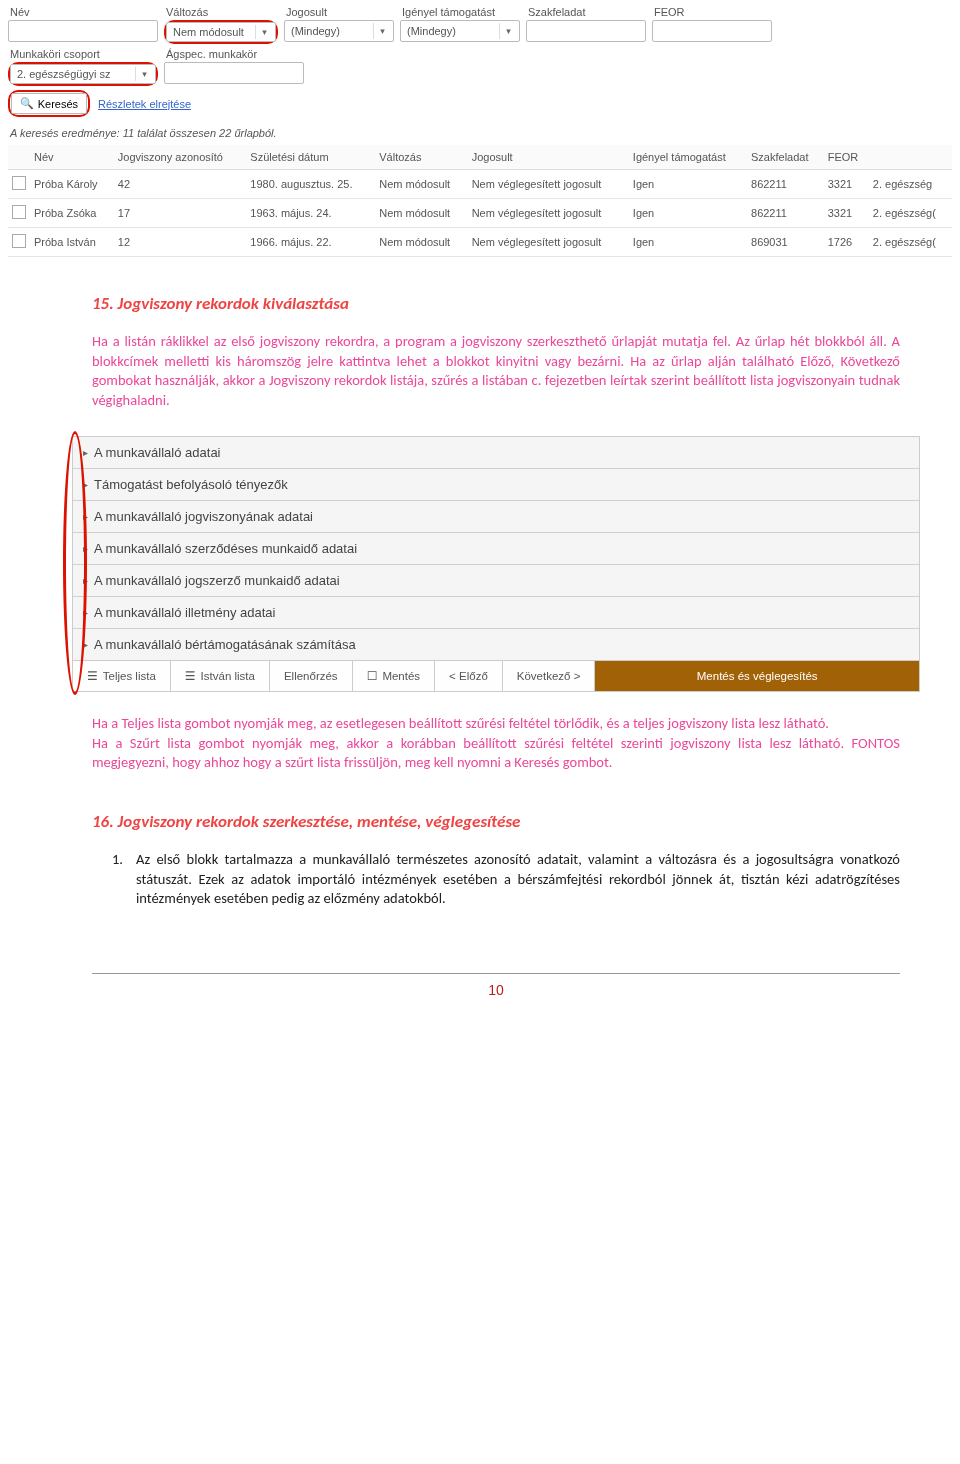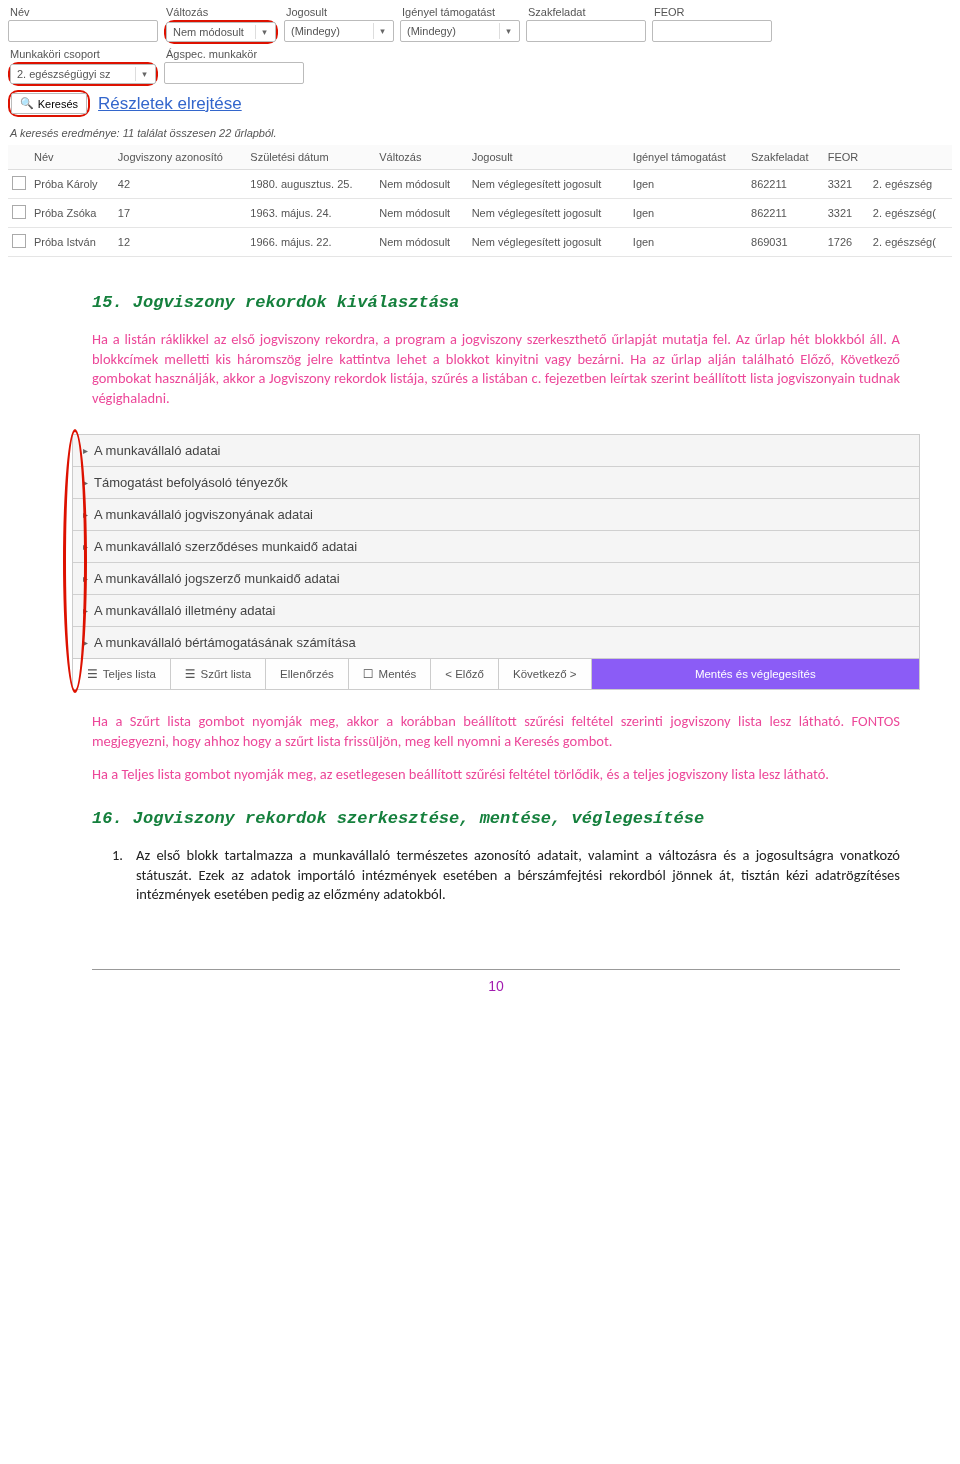--- a/index.html
+++ b/index.html
@@ -13,52 +13,52 @@
   .form-input { border: 1px solid #bbb; height: 22px; font-size: 11px; padding: 2px 4px; background: #fff; border-radius: 2px; }
   .form-select { border: 1px solid #bbb; height: 22px; font-size: 11px; padding: 2px 2px; background: #fff; display: flex; align-items: center; justify-content: space-between; border-radius: 2px; }
   .form-select .sel-text { padding: 0 4px; white-space: nowrap; overflow: hidden; }
   .sel-arrow { width: 18px; height: 100%; display: flex; align-items: center; justify-content: center; border-left: 1px solid #ddd; color: #666; font-size: 9px; }
   .highlight-red { border: 2px solid #d10; border-radius: 10px; padding: 0; }
   .highlight-red-inner { border: 1px solid #bbb; height: 20px; font-size: 11px; display: flex; align-items: center; border-radius: 2px; background: #fff; }
   
   .search-btn-row { display: flex; align-items: center; gap: 8px; margin-top: 2px; }
   .search-btn-wrap { border: 2px solid #d10; border-radius: 10px; padding: 1px; display: inline-block; }
   .search-btn { border: 1px solid #bbb; background: #fff; font-size: 11px; padding: 3px 8px; display: flex; align-items: center; gap: 4px; border-radius: 2px; }
-  .link-blue { color: #3366cc; text-decoration: underline; font-size: 17px; }
+  .link-blue { color: #3366cc; text-decoration: underline; font-size: 11px; }
   
   .result-msg { font-size: 11px; color: #555; padding: 4px 10px; font-style: italic; }
   
   
   .table-wrap { padding: 2px 8px 8px; }
   table.results { width: 100%; border-collapse: collapse; font-size: 11px; }
   table.results th { text-align: left; font-weight: normal; color: #555; padding: 6px 4px; border-bottom: 1px solid #ddd; background: #fafafa; }
   table.results td { padding: 6px 4px; border-bottom: 1px solid #e5e5e5; color: #555; white-space: nowrap; overflow: hidden; }
   .chk { width: 14px; height: 14px; border: 1px solid #aaa; display: inline-block; }
   
   
   .doc { padding: 28px 60px 12px 92px; font-family: Calibri, Arial, sans-serif; }
-  .h-title { color: #15803d; font-style: italic; font-weight: bold; font-size: 17px; margin-bottom: 18px; font-family: Liberation Mono, monospace; }
+  .h-title { color: #ef4444; font-style: italic; font-weight: bold; font-size: 17px; margin-bottom: 18px; }
   .body-text { font-size: 14.5px; color: #ec4899; text-align: justify; line-height: 1.35; margin-bottom: 14px; }
   .list-item { font-size: 14.5px; color: #222; text-align: justify; line-height: 1.35; margin-left: 20px; margin-bottom: 4px; display: flex; }
   .list-num { width: 24px; flex-shrink: 0; }
   .list-txt { flex: 1; }
   
   
   .accordion { margin: 0 40px 0 72px; border: 1px solid #ccc; background: #f5f5f5; position: relative; }
   .accordion-row { border-bottom: 1px solid #d0d0d0; padding: 8px 10px; font-size: 13px; color: #444; display: flex; align-items: center; gap: 6px; }
   .accordion-row:last-of-type { border-bottom: none; }
   .tri { font-size: 10px; color: #666; }
   .red-circle { position: absolute; border: 3px solid #d10; border-radius: 50%/50%; pointer-events: none; }
   
   .toolbar { display: flex; background: #eee; border-top: 1px solid #ccc; }
   .tb-btn { flex: 0 0 auto; font-size: 11.5px; color: #555; padding: 8px 14px; border-right: 1px solid #ccc; background: #fefefe; display: flex; align-items: center; gap: 5px; white-space: nowrap; }
-  .tb-btn.save-final { background: #8b5cf6; color: #fff; border-right: none; flex: 1; justify-content: center; }
+  .tb-btn.save-final { background: #a16207; color: #fff; border-right: none; flex: 1; justify-content: center; }
   .tb-icon { font-size: 12px; }
   
-  .page-footer { margin-top: 48px; border-top: 1px solid #999; margin-left: 92px; margin-right: 60px; text-align: center; padding-top: 8px; font-size: 14px; color: #a21caf; }
+  .page-footer { margin-top: 48px; border-top: 1px solid #999; margin-left: 92px; margin-right: 60px; text-align: center; padding-top: 8px; font-size: 14px; color: #b91c1c; }
 </style>
 </head>
 <body>
 
 <div class="search-form">
   <div class="form-row">
     <div class="form-field" style="width:150px">
       <span class="form-label">Név</span>
       <input class="form-input" style="">
     </div>
@@ -218,21 +218,21 @@
         <span>A munkavállaló bértámogatásának számítása</span>
       </div>
     </div>
   <div class="toolbar">
     <div class="tb-btn">
         <span class="tb-icon">☰</span>
         <span>Teljes lista</span>
       </div>
     <div class="tb-btn">
         <span class="tb-icon">☰</span>
-        <span>Szűrt lista</span>
+        <span>István lista</span>
       </div>
     <div class="tb-btn">
         <span>Ellenőrzés</span>
       </div>
     <div class="tb-btn">
         <span class="tb-icon">☐</span>
         <span>Mentés</span>
       </div>
     <div class="tb-btn">
         <span>&lt; Előző</span>
@@ -240,22 +240,22 @@
     <div class="tb-btn">
         <span>Következő &gt;</span>
       </div>
     <div class="tb-btn save-final">
         <span>Mentés és véglegesítés</span>
       </div>
   </div>
 </div>
 
 <div class="doc" style="padding-top:22px">
+  <div class="body-text" style="margin-bottom:0">Ha a Teljes lista gombot nyomják meg, az esetlegesen beállított szűrési feltétel törlődik, és a teljes jogviszony lista lesz látható.</div>
   <div class="body-text">Ha a Szűrt lista gombot nyomják meg, akkor a korábban beállított szűrési feltétel szerinti jogviszony lista lesz látható. FONTOS megjegyezni, hogy ahhoz hogy a szűrt lista frissüljön, meg kell nyomni a Keresés gombot.</div>
-  <div class="body-text" style="margin-bottom:0">Ha a Teljes lista gombot nyomják meg, az esetlegesen beállított szűrési feltétel törlődik, és a teljes jogviszony lista lesz látható.</div>
 </div>
 
 <div class="doc" style="padding-top:12px">
   <div class="h-title">16. Jogviszony rekordok szerkesztése, mentése, véglegesítése</div>
   <div class="list-item">
     <span class="list-num">1.</span>
     <span class="list-txt">Az első blokk tartalmazza a munkavállaló természetes azonosító adatait, valamint a változásra és a jogosultságra vonatkozó státuszát. Ezek az adatok importáló intézmények esetében a bérszámfejtési rekordból jönnek át, tisztán kézi adatrögzítéses intézmények esetében pedig az előzmény adatokból.</span>
   </div>
 </div>
 

